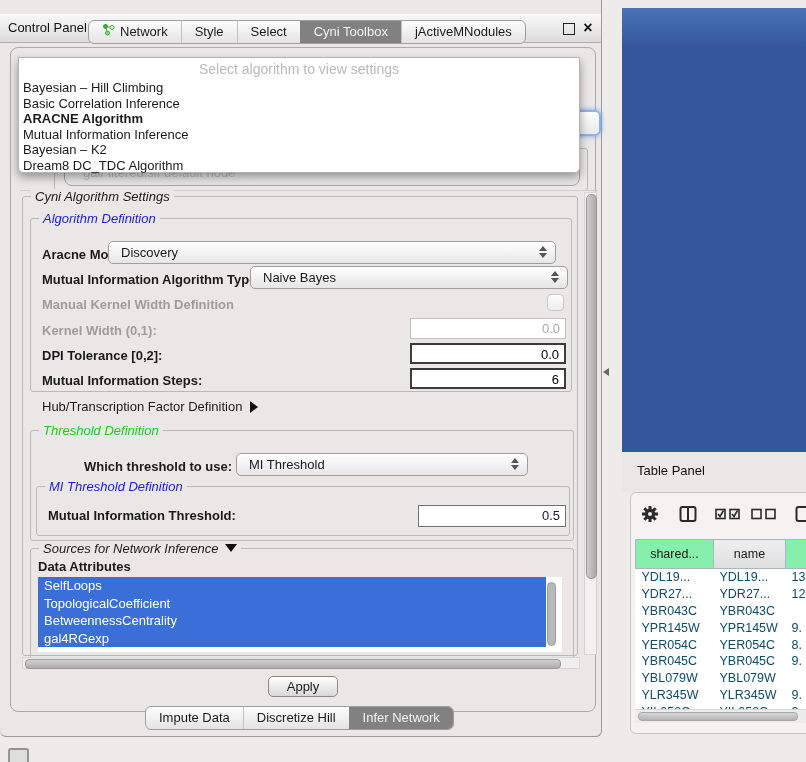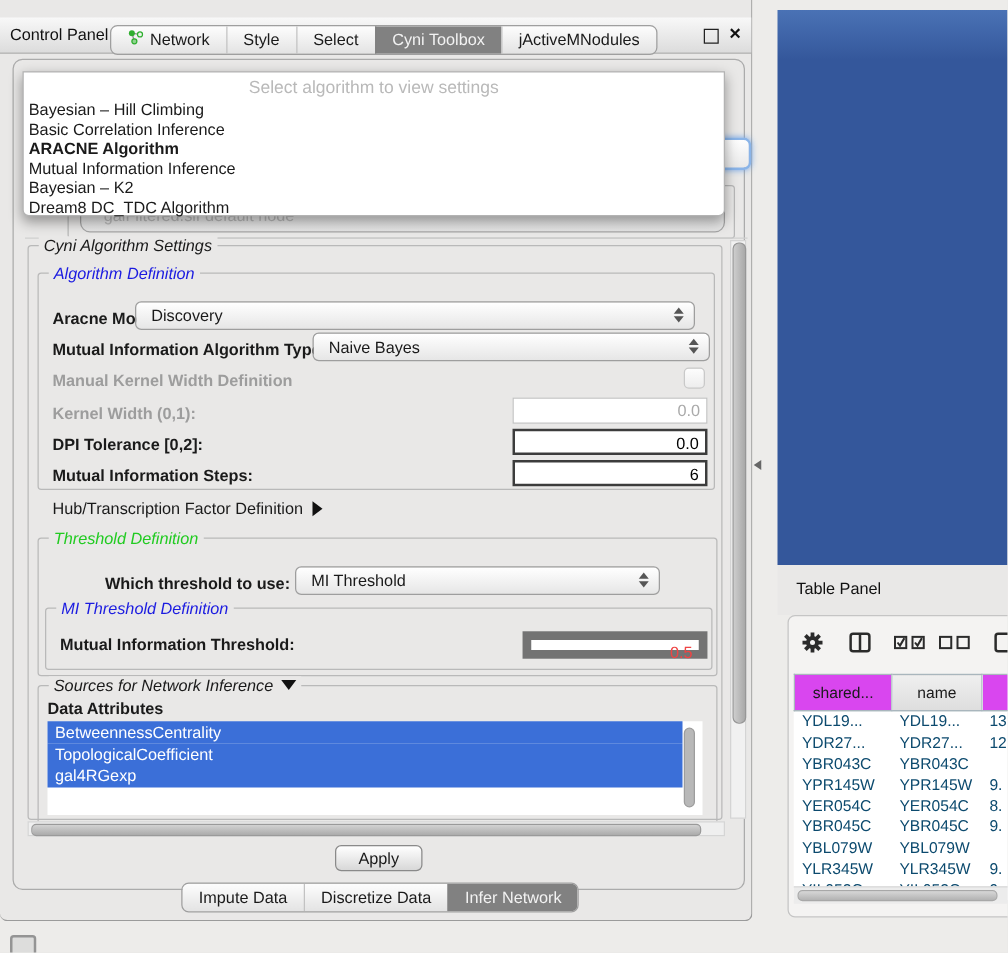--- a/index.html
+++ b/index.html
@@ -65,21 +65,21 @@
     background:linear-gradient(#ffffff,#e6e6e6);box-sizing:border-box;}
   .combo-val{position:absolute;left:12px;top:0;line-height:21px;}
   .spinner{position:absolute;right:8px;top:4px;width:8px;}
   .spinner i{display:block;width:0;height:0;border-left:4px solid transparent;border-right:4px solid transparent;}
   .spinner .up{border-bottom:5px solid #555;margin-bottom:2px;}
   .spinner .dn{border-top:5px solid #555;}
   .field{position:absolute;height:21px;background:#fff;box-sizing:border-box;text-align:right;
     padding:0 5px;line-height:19px;}
   .field.soft{border:1px solid #c2c2c2;color:#aaaaaa;}
   .field.hard{border:2px solid #3c3c3c;color:#000;}
-  .field.norm{border:7px solid #737373;color:#ef4444;}
+  .field.norm{border:1px solid #737373;color:#0f172a;}
   #chk-manual{position:absolute;left:547px;top:294px;width:15px;height:15px;border:1px solid #c9c9c9;
     border-radius:4px;background:linear-gradient(#fdfdfd,#ededed);}
 
   .tri-right{display:inline-block;width:0;height:0;border-left:8px solid #111;
     border-top:6px solid transparent;border-bottom:6px solid transparent;margin-left:8px;vertical-align:-2px;}
   .tri-down{display:inline-block;width:0;height:0;border-top:8px solid #111;
     border-left:6px solid transparent;border-right:6px solid transparent;margin-left:6px;vertical-align:1px;}
 
   
   #list-attrs{position:absolute;left:38px;top:577px;width:524px;height:75px;background:#fff;}
@@ -107,21 +107,21 @@
 
   #table-header-band{position:absolute;left:622px;top:452px;width:184px;height:40px;background:#e9e8e7;}
   #table-header-band span{position:absolute;left:15px;top:11px;color:#111;}
 
   #table-card{position:absolute;left:630px;top:492px;width:182px;height:242px;background:#f4f3f2;
     border:1px solid #c5c5c5;border-radius:6px;box-sizing:border-box;overflow:hidden;}
   .tp-icon{position:absolute;top:12px;}
   #grid{position:absolute;left:4px;top:46px;width:200px;border-collapse:collapse;table-layout:fixed;
     font-size:12.5px;background:#fff;}
   #grid th{height:28px;border:1px solid #a9b6bd;font-weight:normal;text-align:center;padding:0;overflow:hidden;white-space:nowrap;}
-  #grid th.blue{background:#d946ef;}
+  #grid th.blue{background:#86efac;}
   #grid th.gray{background:linear-gradient(#efefef,#dddddd);}
   #grid td{height:16.8px;padding:0 0 0 6px;white-space:nowrap;overflow:hidden;color:#0c4a6e;}
   #table-hscroll{position:absolute;left:4px;top:216px;width:174px;height:13px;background:#ececec;border-top:1px solid #d7d7d7;}
   #table-hscroll .thumb{position:absolute;left:3px;top:2px;width:160px;height:9px;border-radius:4px;
     background:linear-gradient(#d7d7d7,#b3b3b3);border:1px solid #a8a8a8;box-sizing:border-box;}
 
   #mini-icon{position:absolute;left:8px;top:748px;width:17px;height:18px;border:2px solid #949494;border-radius:3px;background:#dddddc;}
 </style>
 </head>
 <body>
@@ -217,22 +217,23 @@
   </div>
 
   <div class="group" id="grp-sources">
     <span class="group-title">
       <span>Sources for Network Inference</span><i class="tri-down"></i>
     </span>
   </div>
   <span class="lbl b" style="left:38px;top:559px;text-align:center;">Data Attributes</span>
   <div id="list-attrs">
     <div id="attrs-items">
+        <div class="attr-item">SelfLoops</div>
+        <div class="attr-item">TopologicalCoefficient</div>
         <div class="attr-item">BetweennessCentrality</div>
-        <div class="attr-item">TopologicalCoefficient</div>
         <div class="attr-item">gal4RGexp</div>
       </div>
     <div id="attrs-sb"></div>
   </div>
 
   <div id="vscroll">
       <div class="thumb"></div>
     </div>
   <div id="hscroll">
       <div class="thumb"></div>
@@ -262,21 +263,21 @@
       </div>
       <div class="tab">
         <span>jActiveMNodules</span>
       </div>
     </div>
   <div class="tabstrip" id="bottom-tabs">
       <div class="tab">
         <span>Impute Data</span>
       </div>
       <div class="tab">
-        <span>Discretize Data</span>
+        <span>Discretize Hill</span>
       </div>
       <div class="tab selected">
         <span>Infer Network</span>
       </div>
     </div>
 </div>
 
 <div id="splitter-arrow"></div>
 
 <div id="blue-panel">

